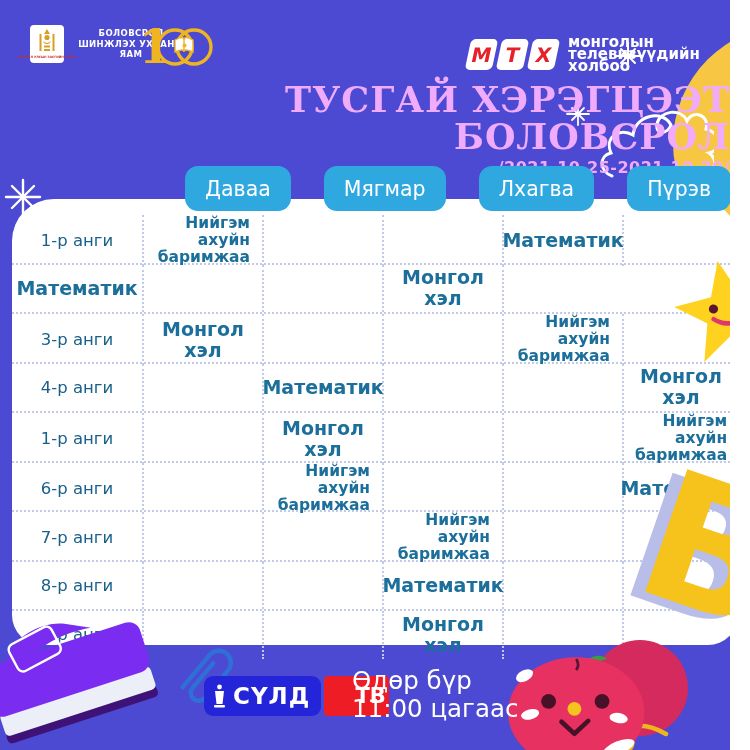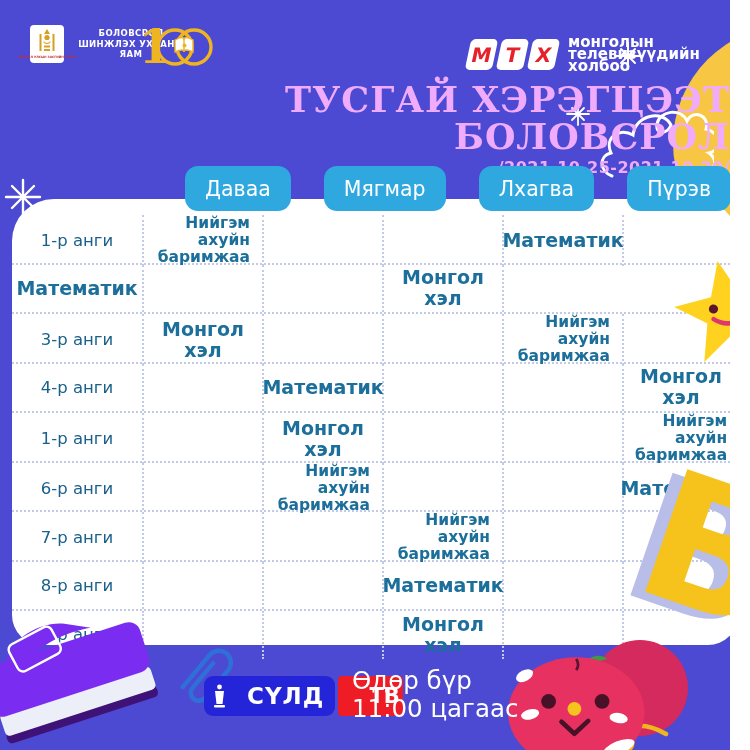--- a/index.html
+++ b/index.html
@@ -41,21 +41,21 @@
   .grade{display:flex;align-items:center;justify-content:center;color:#1a608a;font-size:16.5px;
          font-weight:400;border-right:2px dotted #c3c9e8;text-align:right;}
   .tcell{display:flex;align-items:center;justify-content:center;text-align:center;color:#1c6f9a;
          font-size:19px;font-weight:700;line-height:1.1;padding:0 12px;}
   .tcell:not(:last-child){border-right:2px dotted #c3c9e8;}
   .tcell.small{font-size:15.5px;text-align:right;}
 
   
   .sold-logo{position:absolute;left:204px;top:676px;display:flex;gap:3px;z-index:5;}
   .sold-main{height:40px;background:#2424d8;border-radius:9px;display:flex;align-items:center;
-             padding:0 11px 0 8px;gap:20px;color:#fff;font-weight:700;font-size:23px;letter-spacing:1px;}
+             padding:0 11px 0 8px;gap:6px;color:#fff;font-weight:700;font-size:23px;letter-spacing:1px;}
   .sold-tv{width:37px;height:40px;background:#ee1c25;color:#fff;font-weight:700;font-size:21px;
            display:flex;align-items:center;justify-content:center;border-radius:4px;padding-left:28px;}
   .air-time{position:absolute;left:352px;top:667px;color:#fff;font-weight:400;font-size:24.5px;
             line-height:28px;z-index:5;}
 
   
   .abs{position:absolute;}
   .sun-circle{left:673px;top:25px;width:236px;height:236px;border-radius:50%;background:#f7c743;z-index:1;}
   .crimson-circle{left:592px;top:640px;width:96px;height:96px;border-radius:50%;background:#d42a5e;z-index:4;}
   .letter-b{left:646px;top:462px;font-size:178px;font-weight:700;color:#f6c21c;transform:rotate(19deg);

